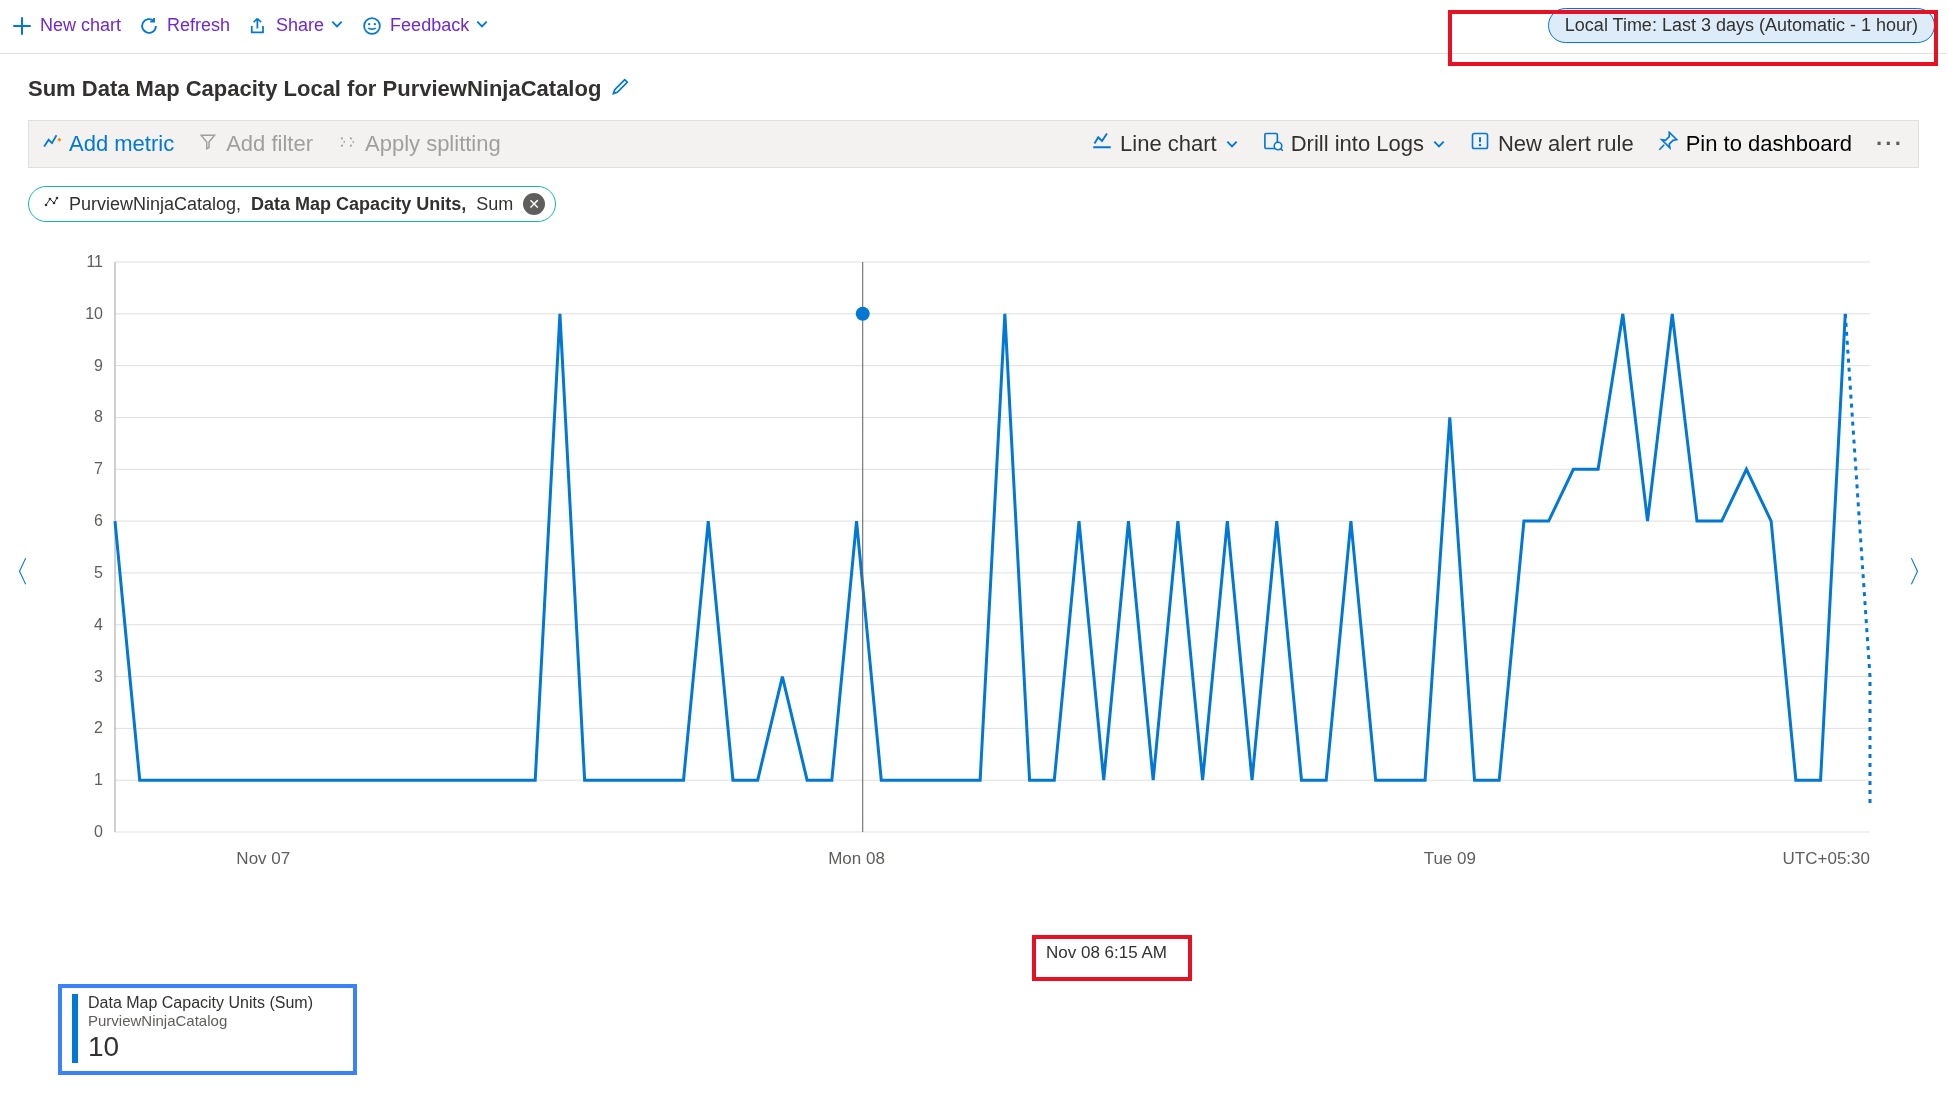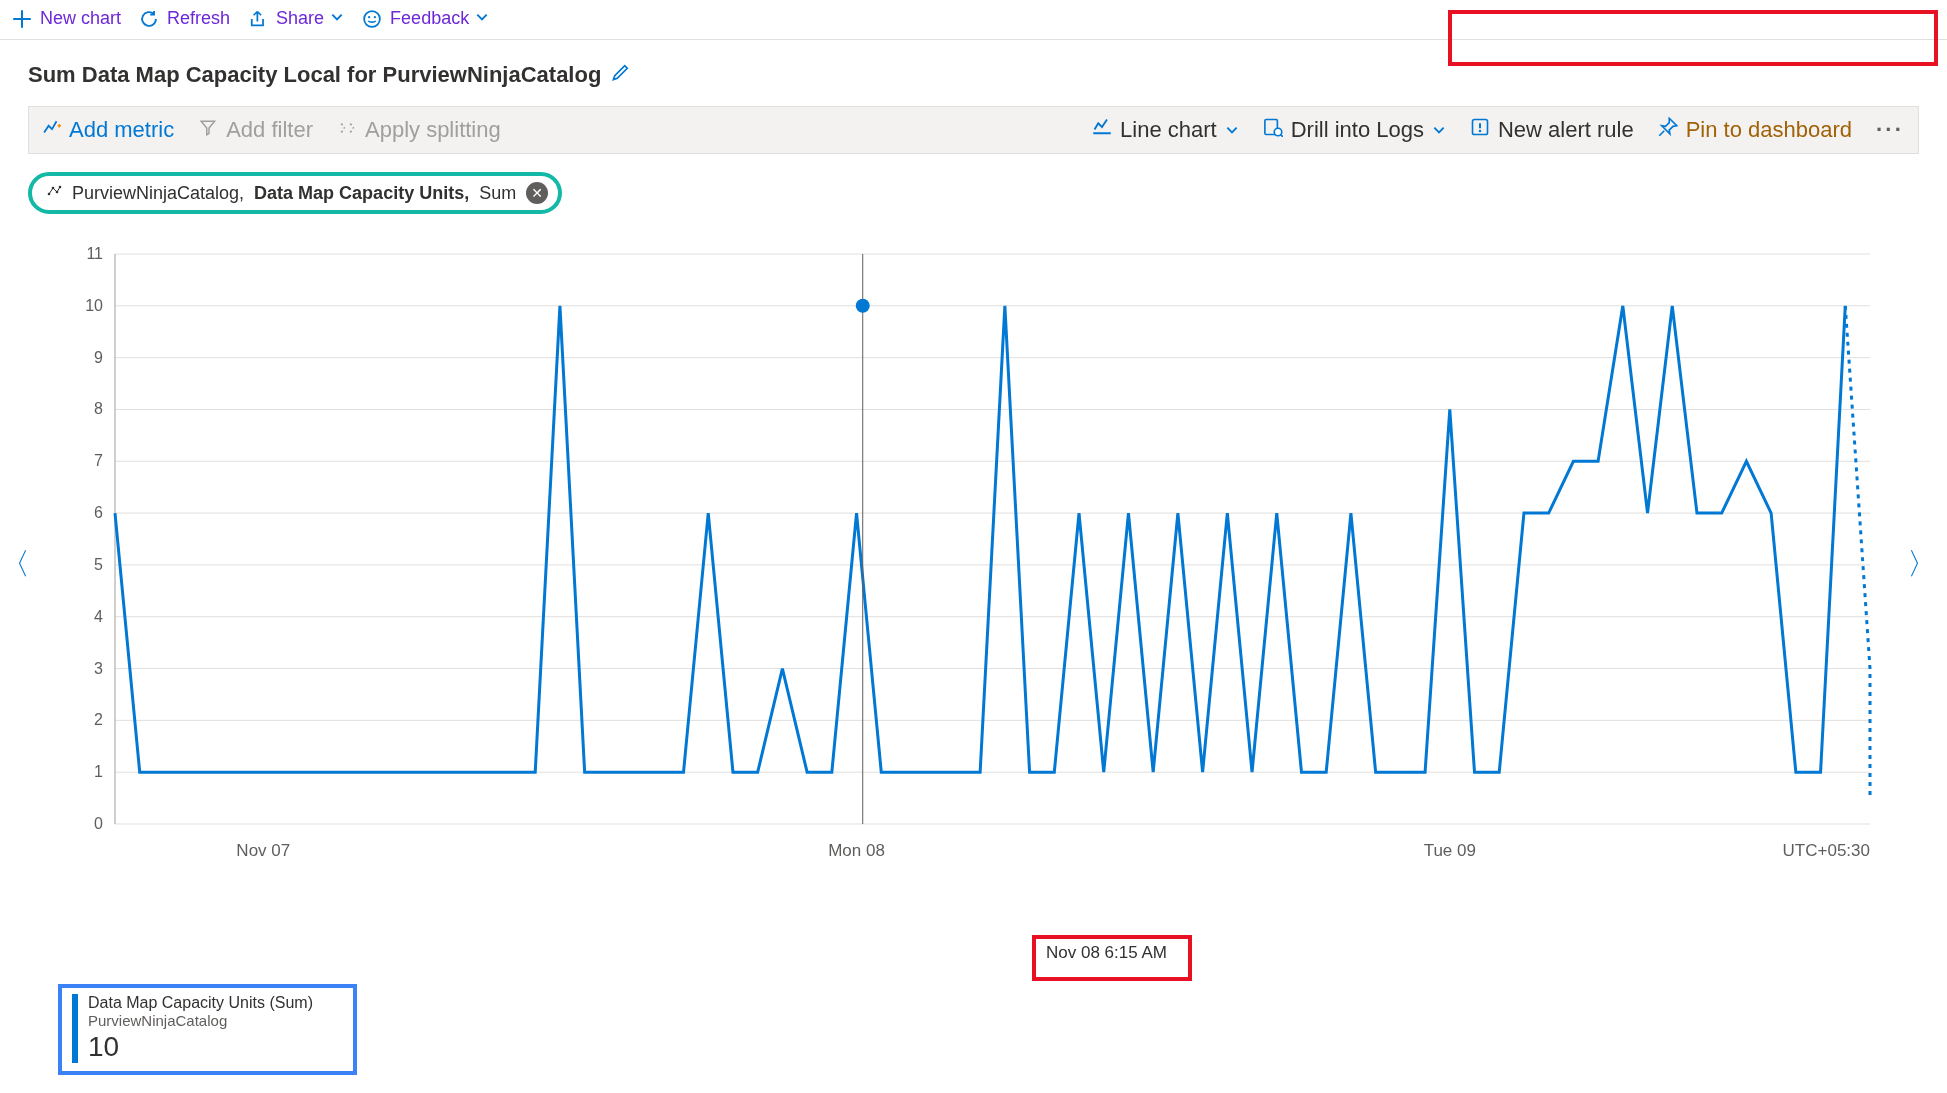--- a/index.html
+++ b/index.html
@@ -19,21 +19,21 @@
 
 .greybar{margin:18px 28px 0;background:#f3f2f1;border:1px solid #e1dfdd;display:flex;align-items:center;padding:10px 14px;gap:22px;font-size:22px}
 .greybar .left{display:flex;gap:26px}
 .gb-btn{display:inline-flex;align-items:center;gap:8px;cursor:pointer;color:#323130}
 .gb-btn.blue{color:#0078d4}
 .gb-btn.muted{color:#a19f9d;cursor:default}
 .greybar .right{margin-left:auto;display:flex;gap:24px;align-items:center}
 .more{color:#605e5c;letter-spacing:2px;font-weight:700;cursor:pointer}
 
 .chip-row{padding:18px 28px 0}
-.chip{display:inline-flex;align-items:center;gap:10px;border:4px solid #14b8a6;border-radius:999px;padding:6px 10px 6px 14px;font-size:18px;cursor:pointer;background:#fff}
+.chip{display:inline-flex;align-items:center;gap:10px;border:1px solid #14b8a6;border-radius:999px;padding:6px 10px 6px 14px;font-size:18px;cursor:pointer;background:#fff}
 .chip .b{font-weight:700}
 .chip .x{width:22px;height:22px;border-radius:50%;background:#605e5c;color:#fff;display:inline-flex;align-items:center;justify-content:center;font-size:14px;line-height:1}
 
 .chart-wrap{position:relative;margin:30px 30px 0 20px}
 svg.plot{display:block}
 .axis-lbl{font-size:16px;fill:#605e5c}
 .grid line{stroke:#e1dfdd;stroke-width:1}
 .series{fill:none;stroke:#0078d4;stroke-width:3}
 .series-dash{fill:none;stroke:#0078d4;stroke-width:3;stroke-dasharray:4 5}
 .vline{stroke:#605e5c;stroke-width:1}
@@ -95,20 +95,21 @@
             <circle cx="10.3" cy="6.5" r=".9" fill="#0078d4"></circle>
             <path d="M5 9.5c1 1.3 5 1.3 6 0" stroke="#0078d4" stroke-width="1.3" fill="none"></path>
           </svg>
       </span>
       <span>Feedback</span>
       <span class="chev"><svg viewBox="0 0 12 12">
             <path d="M2 4l4 4 4-4" stroke="#0078d4" stroke-width="1.6" fill="none"></path>
           </svg></span>
     </span>
     <span class="spacer"></span>
+    <span class="time-pill">Local Time: Last 3 days (Automatic - 1 hour)</span>
   </div>
   <div class="hl-red" style="left:1448px;top:10px;width:490px;height:56px"></div>
 
   <div class="title-row">
     <span>Sum Data Map Capacity Local for PurviewNinjaCatalog</span>
     <span class="pen">
       <svg width="20" height="20" viewBox="0 0 16 16">
           <path d="M2 14l1-3 8-8 2 2-8 8-3 1zM11 3l2 2" stroke="#0078d4" stroke-width="1.4" fill="none"></path>
         </svg>
     </span>
@@ -162,21 +163,21 @@
               <rect x="2" y="2" width="12" height="12" rx="1.5" stroke="#0078d4" stroke-width="1.3" fill="none"></rect>
               <path d="M8 5v4" stroke="#0078d4" stroke-width="1.6"></path>
               <circle cx="8" cy="11.2" r="1" fill="#0078d4"></circle>
             </svg></span>
         <span style="color:#323130">New alert rule</span>
       </span>
       <span class="gb-btn blue">
         <span class="ico"><svg width="20" height="20" viewBox="0 0 16 16">
               <path d="M9 1l6 6-3 .5-3 3 .5 3L3 7l3 .5 3-3L9 1zM5 11l-4 4" stroke="#0078d4" stroke-width="1.3" fill="none"></path>
             </svg></span>
-        <span style="color:#a16207">Pin to dashboard</span>
+        <span style="color:#000000">Pin to dashboard</span>
       </span>
       <span class="more">···</span>
     </div>
   </div>
 
   <div class="chip-row">
     <span class="chip">
       <span class="ico"><svg width="16" height="16" viewBox="0 0 16 16">
             <circle cx="3" cy="11" r="1.3" fill="#323130"></circle>
             <circle cx="7" cy="5" r="1.3" fill="#323130"></circle>

